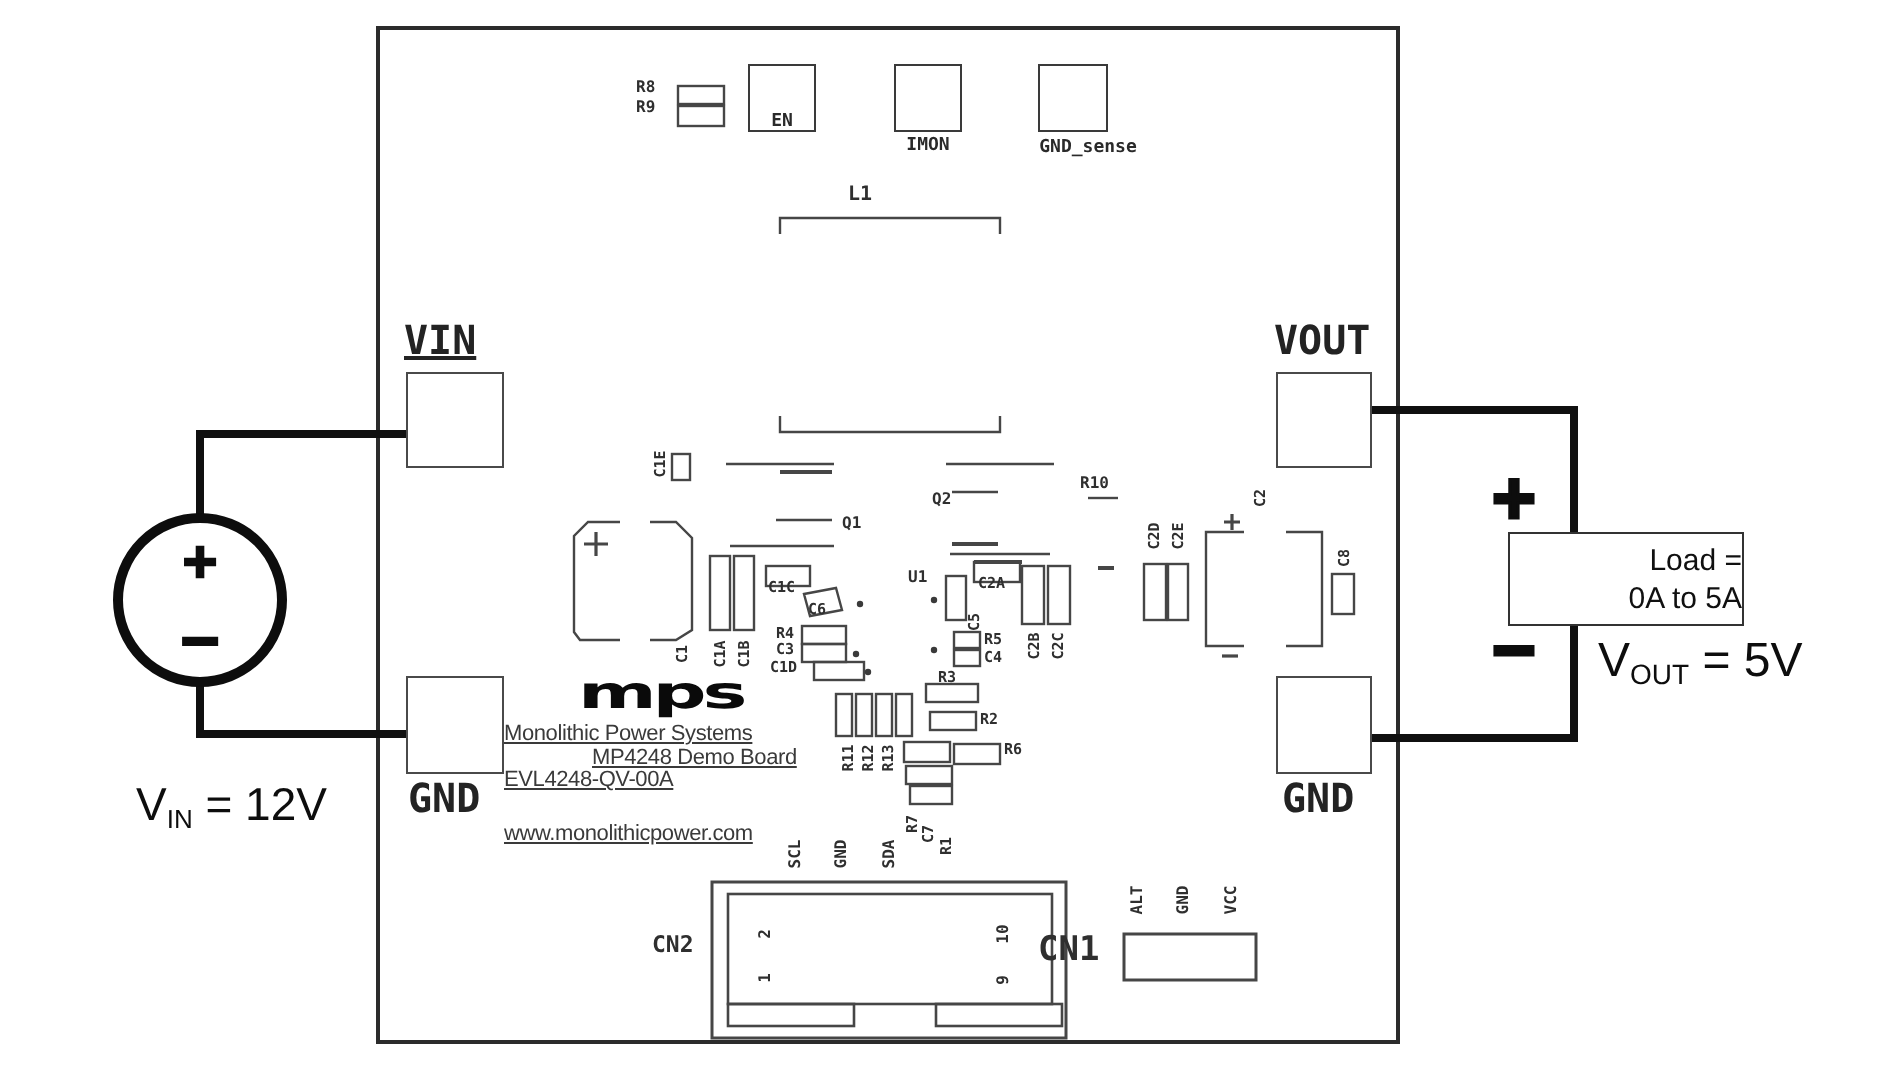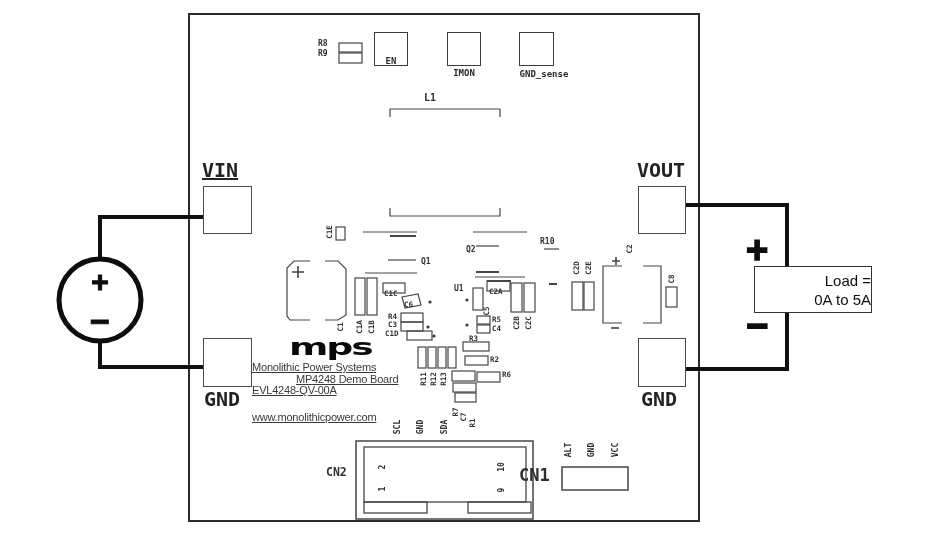--- a/index.html
+++ b/index.html
@@ -201,22 +201,24 @@
       <span class="silk vert" style="left: 616px; top: 450px; font-size: 8px;">VCC</span>
       <span class="silk vert" style="left: 383px; top: 467px; font-size: 8px;">2</span>
       <span class="silk vert" style="left: 383px; top: 489px; font-size: 8px;">1</span>
       <span class="silk vert" style="left: 502px; top: 467px; font-size: 8px;">10</span>
       <span class="silk vert" style="left: 502px; top: 490px; font-size: 8px;">9</span>
     </div>
 
   <span class="srcsign" style="left:100px;top:282px;font-size:30px;">+</span>
   <span class="srcsign" style="left:100px;top:321px;font-size:34px;">−</span>
 
+  <span class="ann" style="left:68px;top:389px;"><span class="sym">V</span><span class="sub">IN</span><span class="eq"> = 12V</span></span>
 
   <span class="bigsign" style="left:757px;top:250px;font-size:38px;">+</span>
   <div class="loadbox">
     <span>Load =</span>
     <span>0A to 5A</span>
   </div>
   <span class="bigsign" style="left:757px;top:326px;font-size:38px;">−</span>
 
+  <span class="ann out" style="left:799px;top:317px;"><span class="sym">V</span><span class="sub">OUT</span><span class="eq"> = 5V</span></span>
 
 </div>
 
 </body></html>

